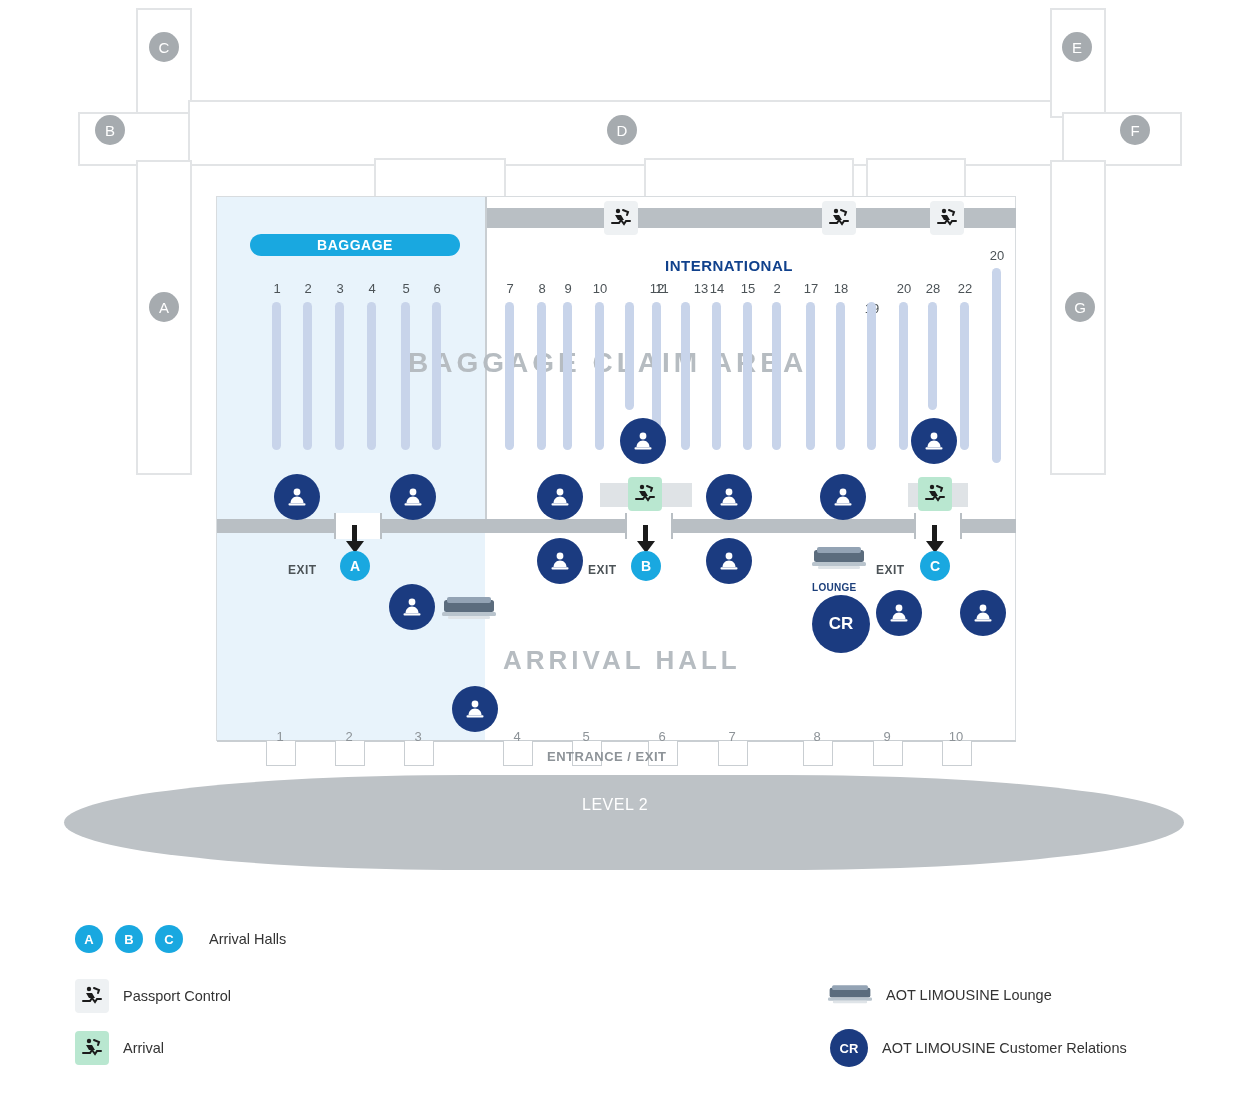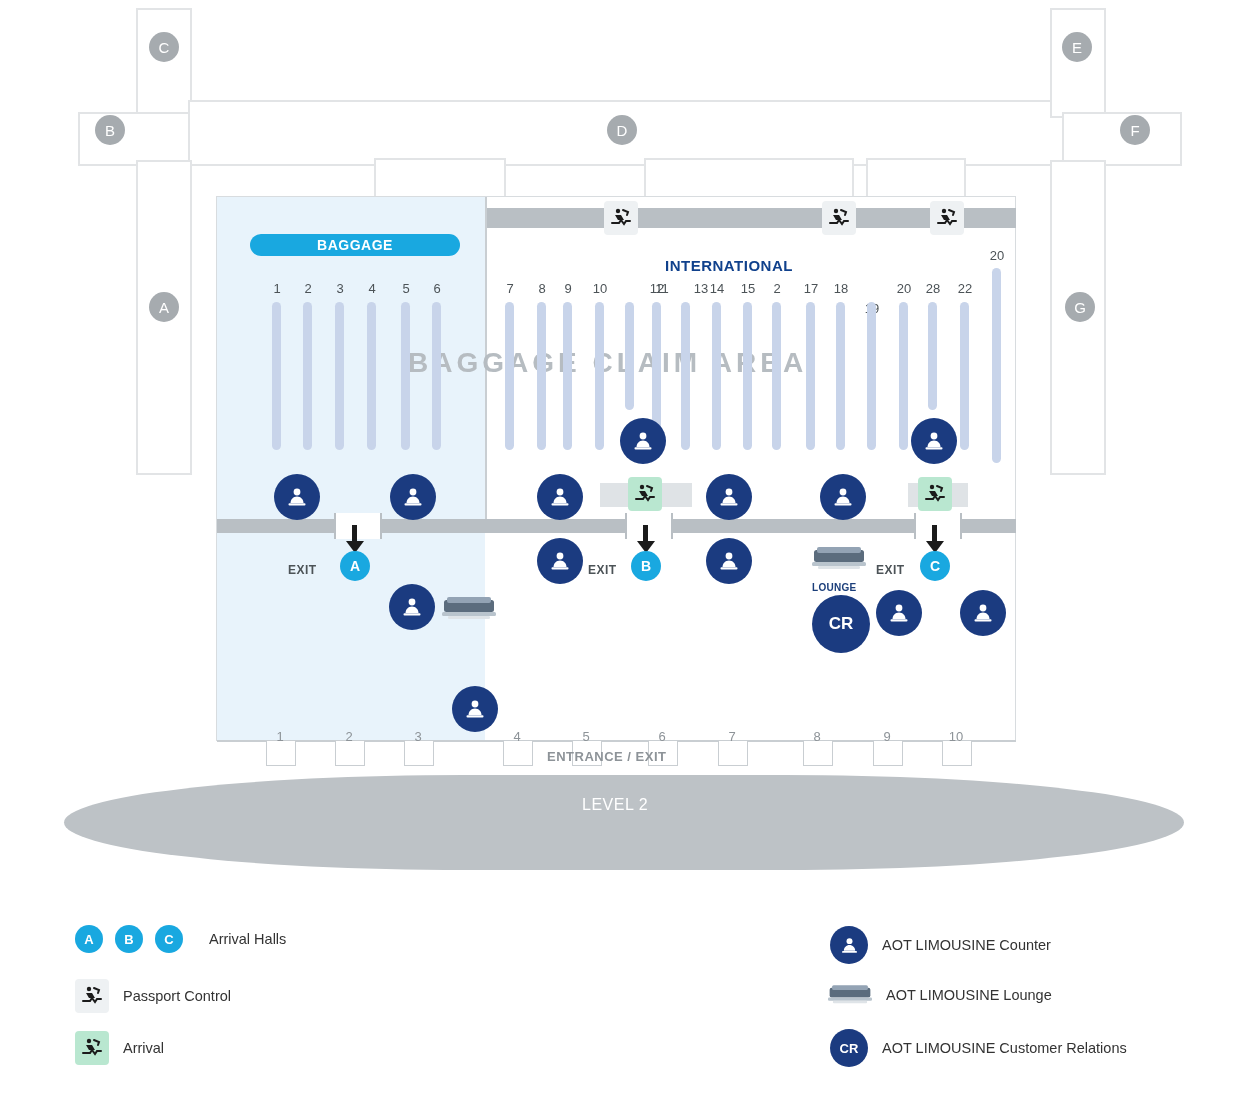--- a/index.html
+++ b/index.html
@@ -293,20 +293,23 @@
     </div>
 
   <div class="domestic-pill" style="left:250px; top:234px; width:210px;">
     <span>BAGGAGE</span>
   </div>
   <div class="intl-label" style="left:665px; top:257px;">
     <span>INTERNATIONAL</span>
   </div>
   <div class="big-ghost" style="left:408px; top:347px; font-size:28px;">
     <span>BAGGAGE  CLAIM  AREA</span>
+  </div>
+  <div class="big-ghost" style="left:503px; top:645px; font-size:26px;">
+    <span>ARRIVAL HALL</span>
   </div>
 
   <div class="belt-num" style="left:265px; top:281px;">1</div>
   <div class="belt" style="left:272px; top:302px; height:148px;"></div>
   <div class="belt-num" style="left:296px; top:281px;">2</div>
   <div class="belt" style="left:303px; top:302px; height:148px;"></div>
   <div class="belt-num" style="left:328px; top:281px;">3</div>
   <div class="belt" style="left:335px; top:302px; height:148px;"></div>
   <div class="belt-num" style="left:360px; top:281px;">4</div>
   <div class="belt" style="left:367px; top:302px; height:148px;"></div>
@@ -588,30 +591,20 @@
         <svg width="24" height="24" viewBox="0 0 24 24">
           <path d="M3 17h7l2-3 3 4 2-3h4" stroke="#1b1b1b" stroke-width="2" fill="none" stroke-linecap="round"></path>
           <circle cx="9" cy="5" r="2.2" fill="#1b1b1b"></circle>
           <path d="M6 9h6l3 5H9z" fill="#1b1b1b"></path>
           <path d="M14 4l5 2-1 3" stroke="#1b1b1b" stroke-width="2" fill="none" stroke-linecap="round"></path>
         </svg>
       </div>
       <div class="legend-text">Arrival</div>
     </div>
 
-    <div class="legend-row" style="left:830px; top:21px;">
-      <div class="legend-counter">
-        <svg width="21" height="21" viewBox="0 0 24 24">
-            <circle cx="12" cy="7" r="3.4" fill="#fff"></circle>
-            <path d="M5.5 18c0-3.6 2.9-6.5 6.5-6.5s6.5 2.9 6.5 6.5z" fill="#fff"></path>
-            <rect x="3.5" y="18.2" width="17" height="2.2" rx="1" fill="#fff"></rect>
-          </svg>
-      </div>
-      <div class="legend-text">AOT LIMOUSINE Counter</div>
-    </div>
 
     <div class="legend-row" style="left:828px; top:79px;">
       <div style="width:44px; height:22px;">
         <svg width="44" height="22" viewBox="0 0 54 26">
           <rect x="2" y="4" width="50" height="12" rx="2.5" fill="#5b6c7d"></rect>
           <rect x="5" y="1" width="44" height="6" rx="2" fill="#93a3b4"></rect>
           <rect x="0" y="16" width="54" height="4" rx="1.5" fill="#b9c4cd"></rect>
           <rect x="6" y="20" width="42" height="3" rx="1.2" fill="#dfe4e8"></rect>
         </svg>
       </div>

